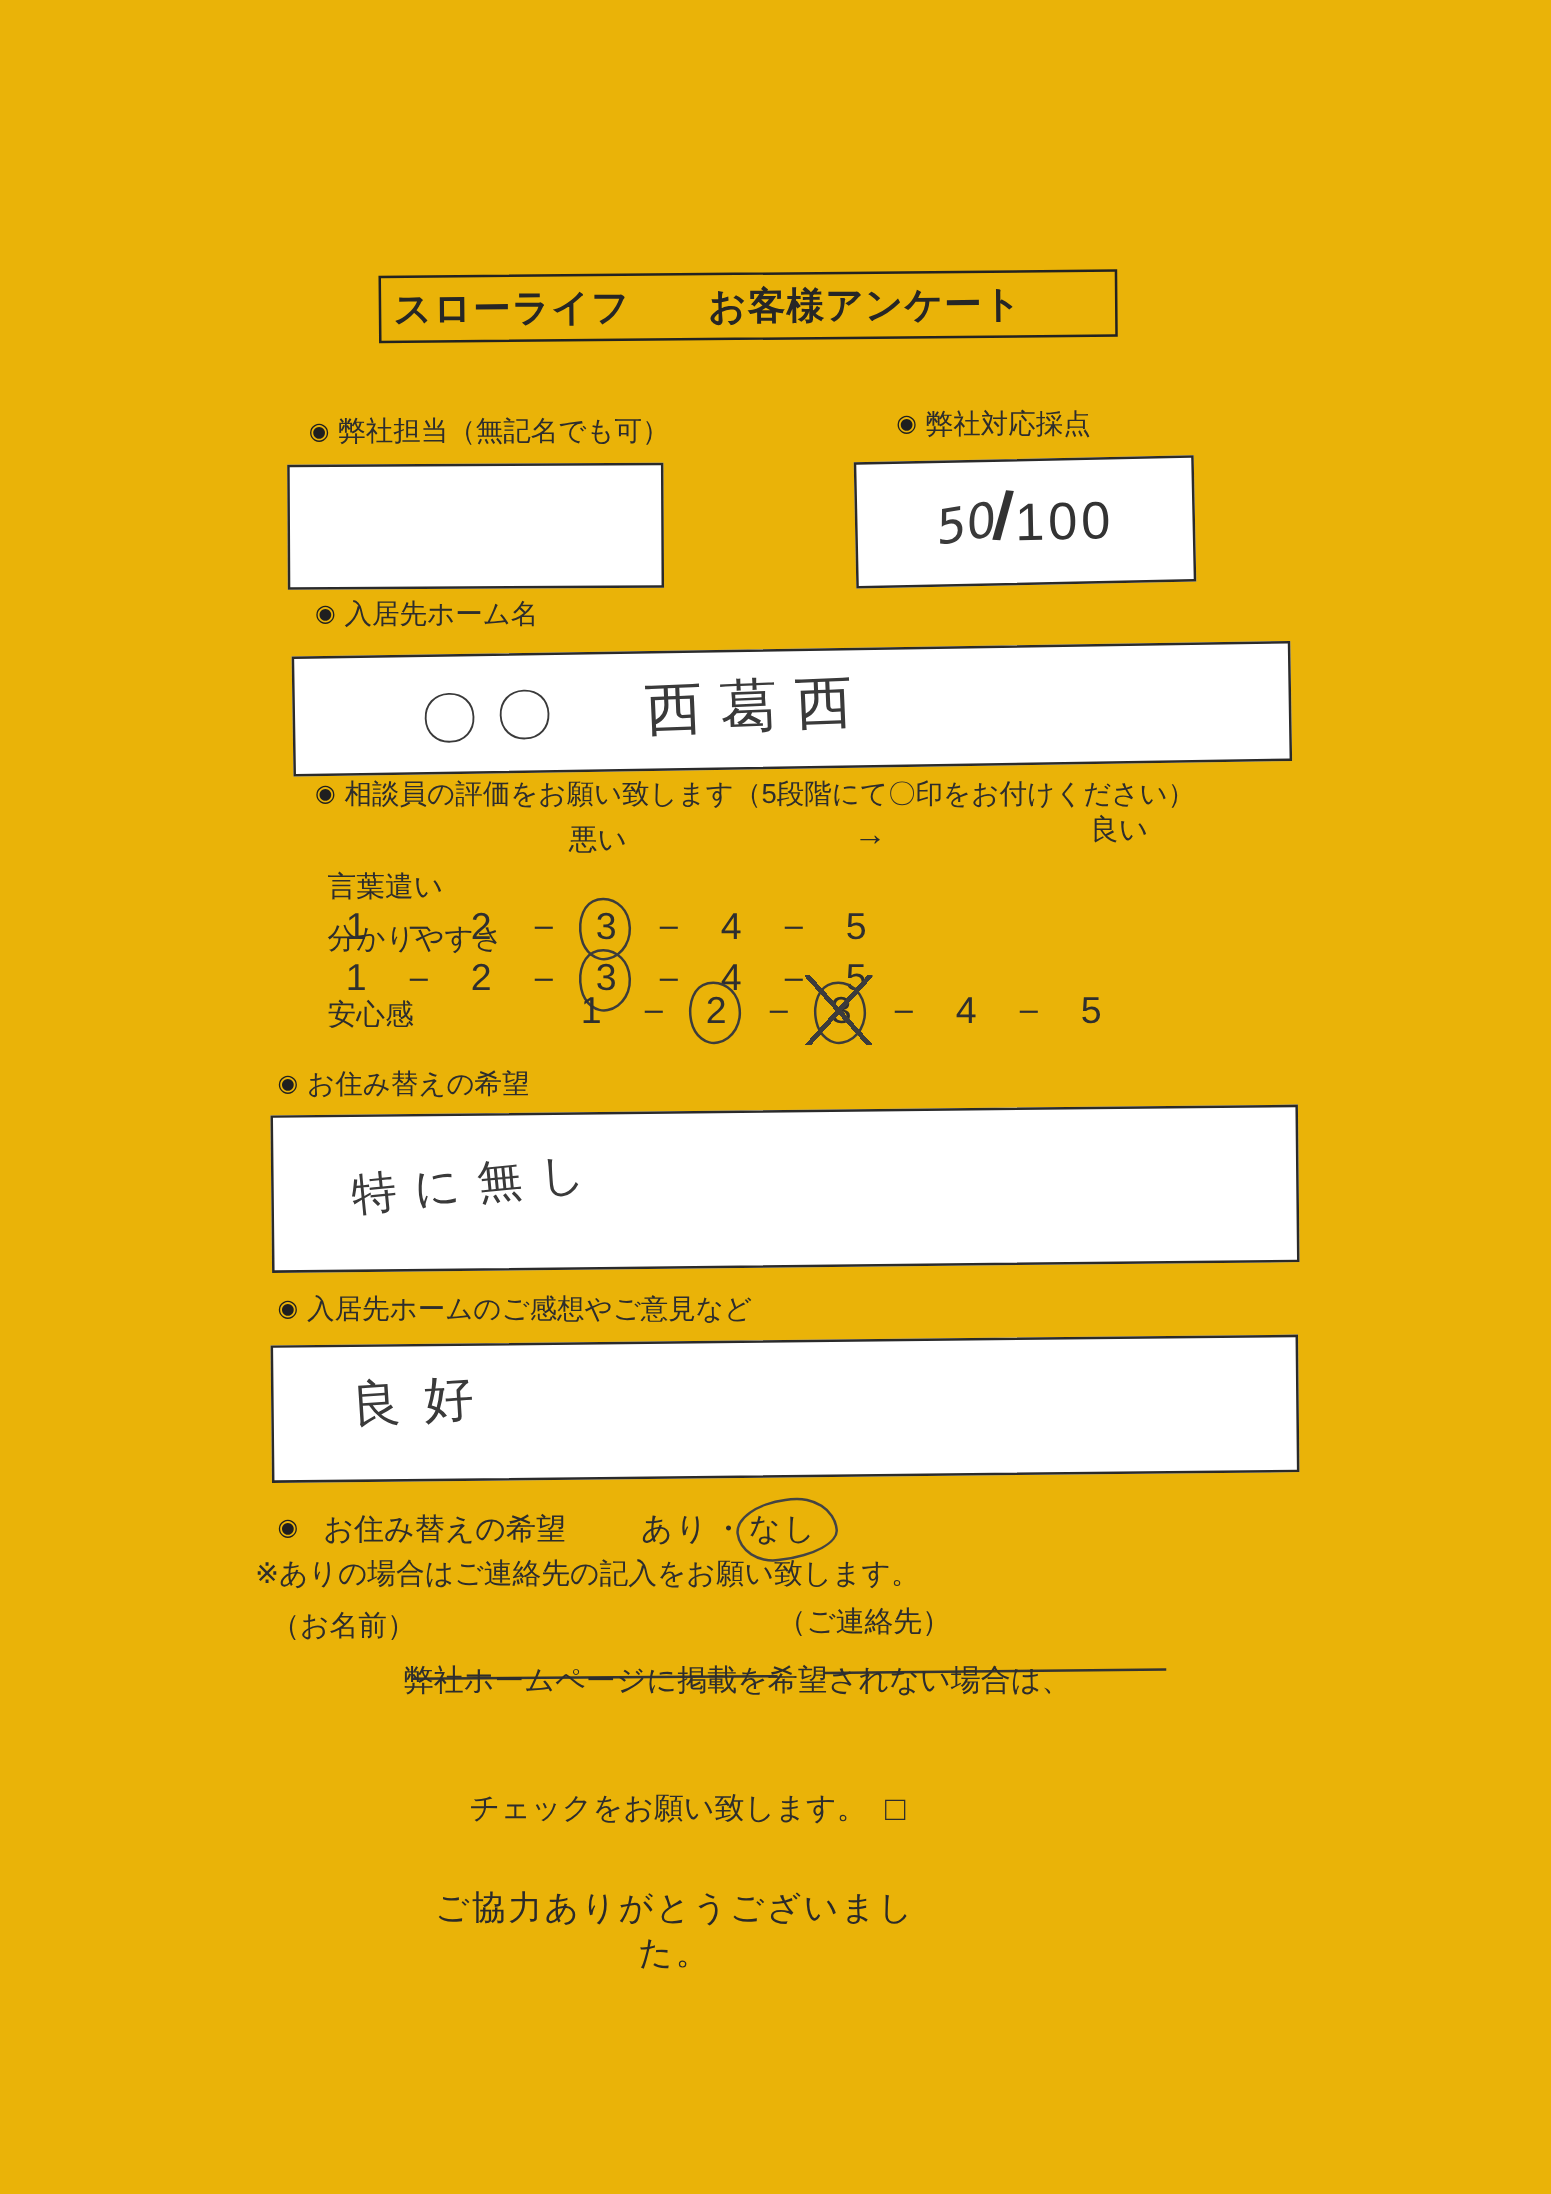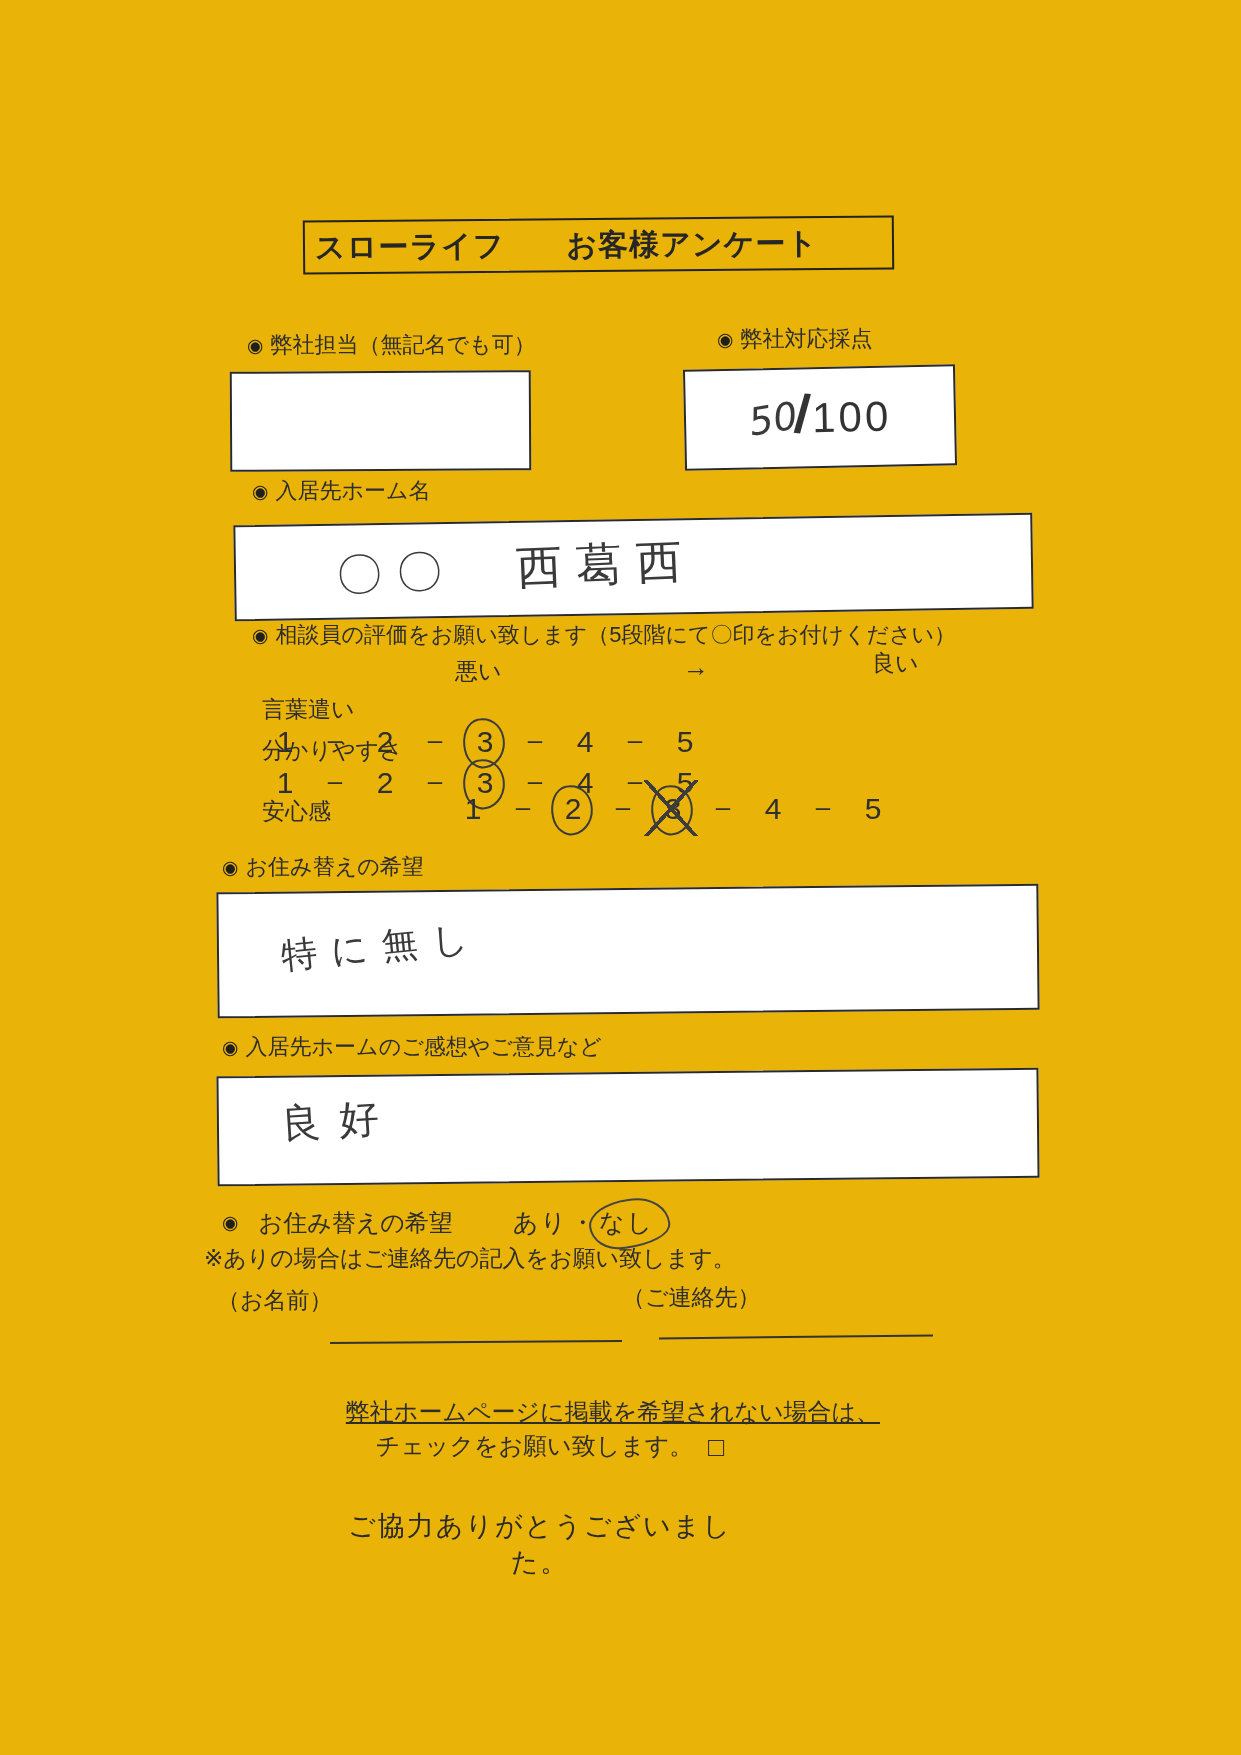--- a/index.html
+++ b/index.html
@@ -79,21 +79,21 @@
     content:"";position:absolute;left:-8px;top:-7px;right:-14px;bottom:-9px;
     border:2.5px solid #444;
     border-radius:55% 45% 62% 40% / 50% 62% 42% 56%;
     transform:rotate(-7deg);
   }
 
   .sig-line{position:absolute;border-top:2px solid #333;}
   .sig-line.one{left:330px;top:1341px;width:292px;transform:rotate(-0.4deg);}
   .sig-line.two{left:659px;top:1336px;width:274px;transform:rotate(-0.6deg);}
 
-  .optout-1{position:absolute;left:300px;top:1396px;width:580px;text-align:right;font-size:24px;text-decoration:underline;}
+  .optout-1{position:absolute;left:300px;top:1328px;width:580px;text-align:center;font-size:24px;}
   .optout-2{position:absolute;left:300px;top:1430px;width:500px;text-align:center;font-size:24px;}
   .optout-check{font-size:27px;margin-left:8px;vertical-align:-2px;color:#2d2d2d;}
 
   .thanks{position:absolute;left:330px;top:1508px;width:420px;text-align:center;
           font-size:27px;letter-spacing:2px;color:#2a2a2a;}
 </style>
 </head>
 <body>
 
 <div class="page">

